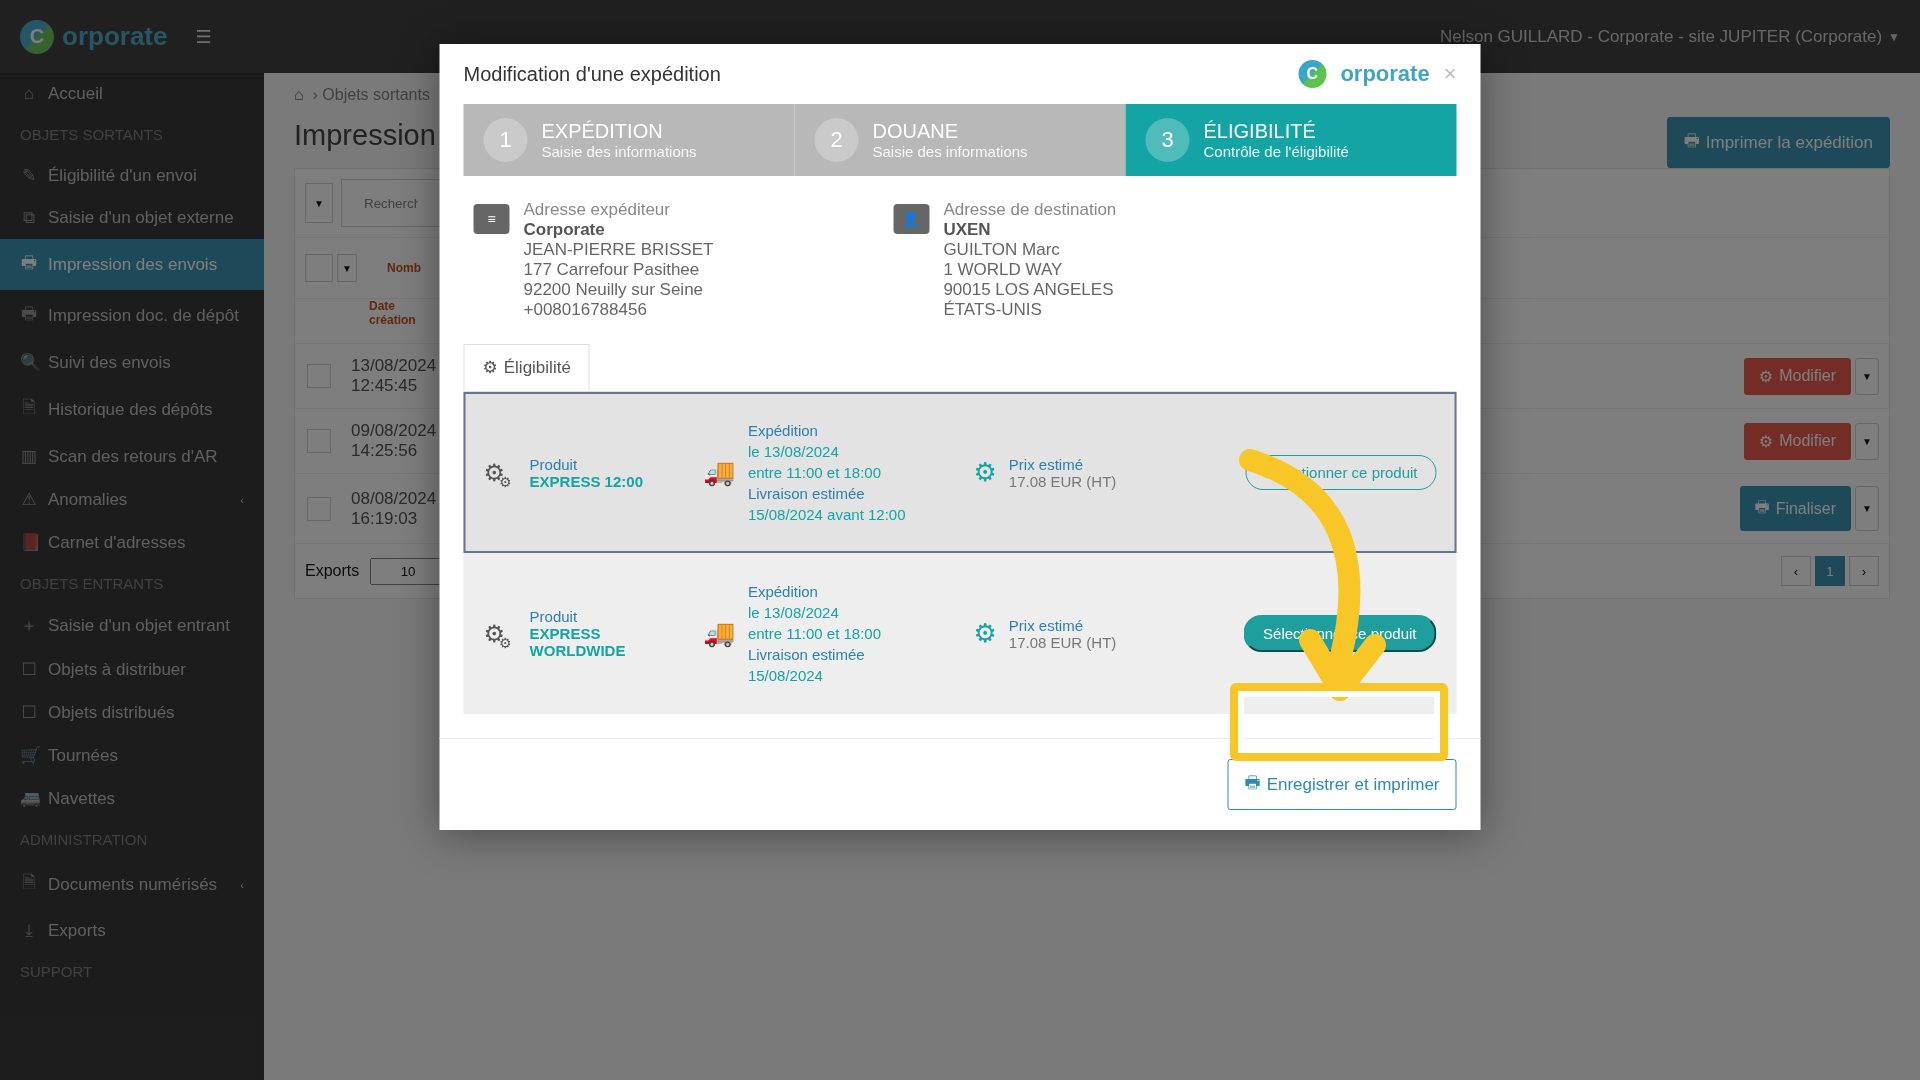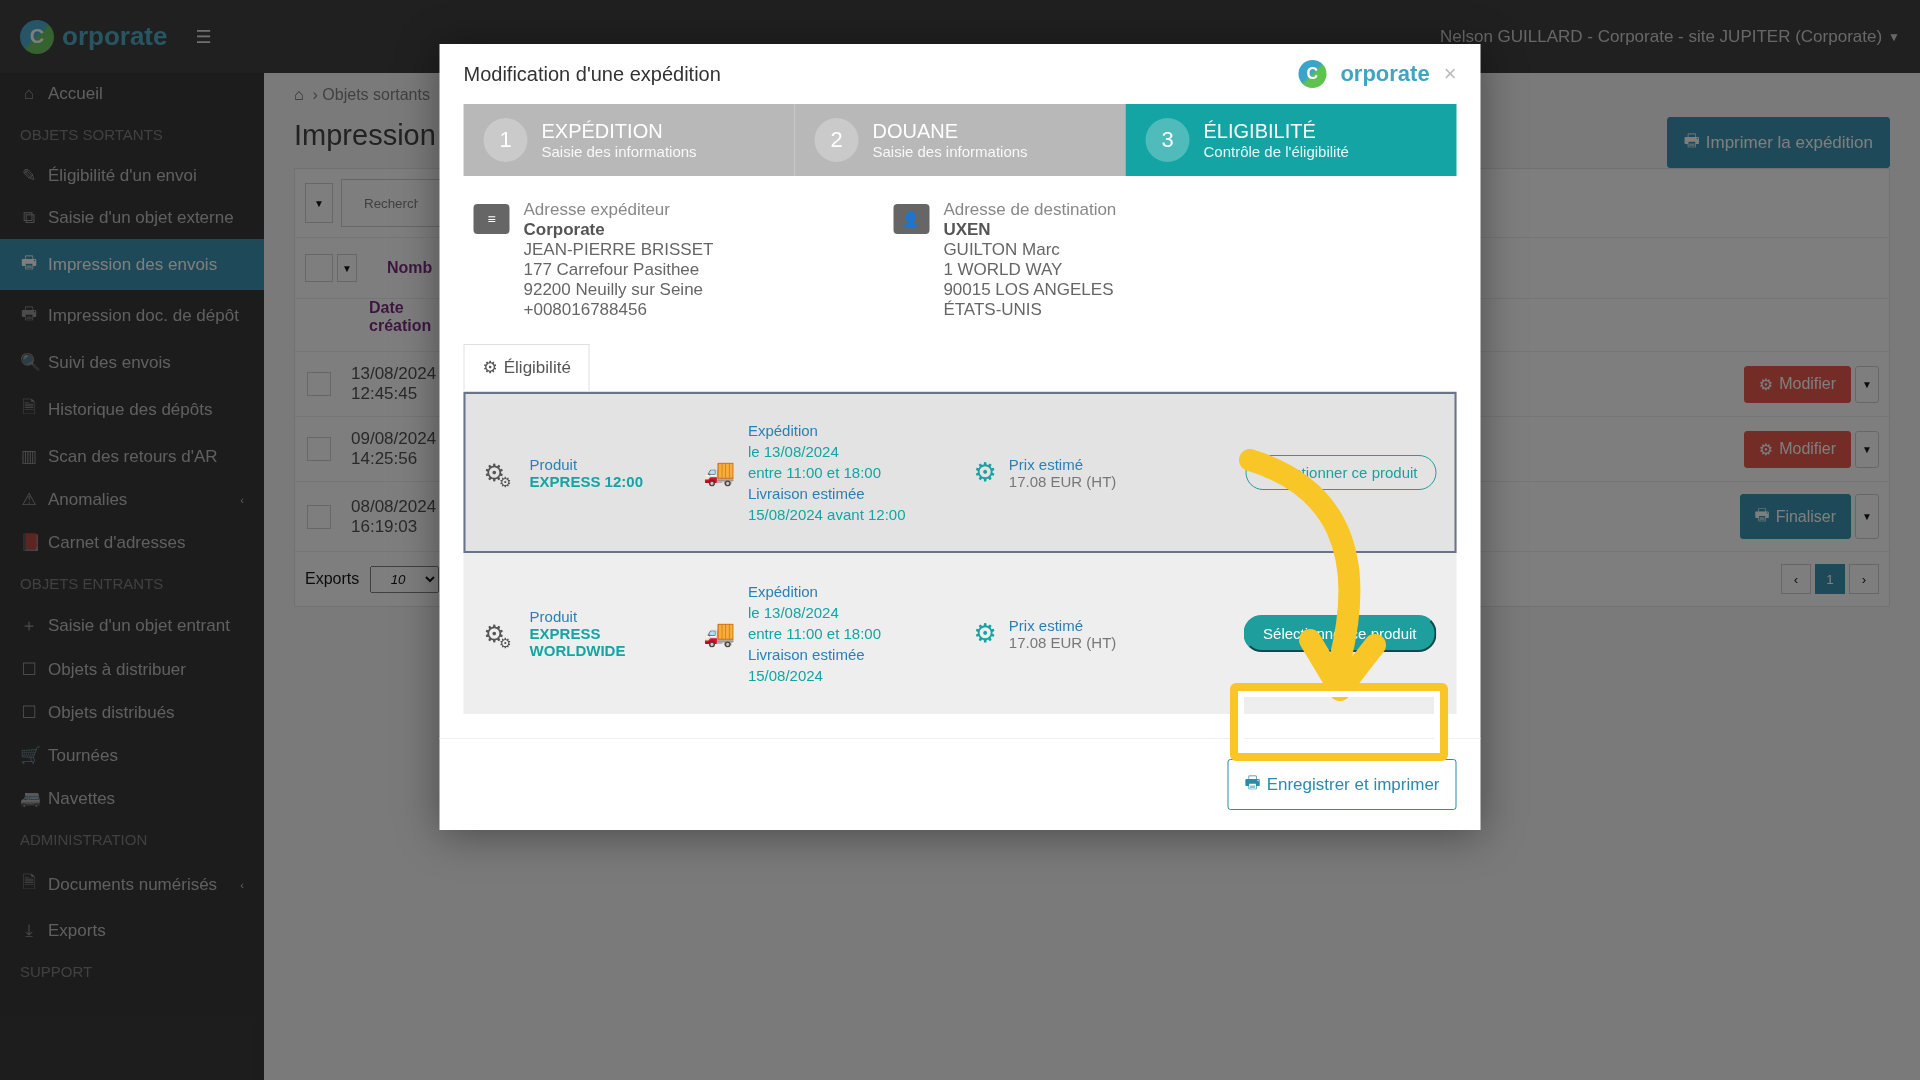--- a/index.html
+++ b/index.html
@@ -36,21 +36,21 @@
 .btn-danger { background: #e74c3c; color: #fff; border-color: #e74c3c; }
 
 .card { background: #fff; margin: 0 30px 20px; border: 1px solid #e3e3e3; }
 .search-row { display: flex; align-items: center; padding: 10px; gap: 8px; }
 .search-row .dd-btn { width: 28px; height: 40px; border: 1px solid #ccc; background: #fff; display: flex; align-items: center; justify-content: center; font-size: 10px; }
 .search-row input { height: 48px; padding: 0 22px; border: 1px solid #ccc; width: 100px; }
 
 .table-head { display: flex; align-items: center; padding: 16px 10px; border-top: 1px solid #eee; }
 .table-head .chk { width: 28px; height: 28px; border: 1px solid #ccc; display: inline-block; margin-right: 4px; }
 .table-head .dd-btn { width: 20px; height: 28px; border: 1px solid #ccc; background: #fff; font-size: 10px; }
-.table-head .col { font-weight: bold; color: #701a75; font-size: 16px; margin-left: 30px; }
+.table-head .col { font-weight: bold; color: #c2410c; font-size: 12px; margin-left: 30px; }
 .action-col { margin-left: auto; }
 
 .table-row { display: flex; align-items: center; padding: 12px 10px; border-top: 1px solid #eee; font-size: 17px; color: #444; }
 .table-row .chk { width: 24px; height: 24px; border: 1px solid #ccc; display: inline-block; margin-right: 20px; margin-left: 2px; }
 .table-row .date { width: 140px; }
 .table-row .actions { margin-left: auto; display: flex; gap: 4px; }
 .table-row .actions .btn { padding: 8px 14px; font-size: 16px; }
 .table-row .actions .dd-btn { padding: 8px 6px; background: #fff; border: 1px solid #ccc; font-size: 10px; }
 
 .footer-row { display: flex; justify-content: space-between; align-items: center; padding: 12px 10px; border-top: 1px solid #eee; }
@@ -246,21 +246,21 @@
     <div class="date">08/08/2024<br>16:19:03</div>
     <div class="actions">
       <button class="btn btn-primary"><span>🖶</span> Finaliser</button>
       <button class="btn dd-btn">▼</button>
     </div>
           </div>
         </div>
       <div class="footer-row">
         <div>
           <span>Exports</span>
-          <select style="margin:0 6px;padding:4px 16px;font-style:italic;"><option>10</option></select>
+          <select style="margin:0 6px;padding:4px 26px;"><option>10</option></select>
           <span>él</span>
         </div>
         <div class="pagination">
           <button>‹</button>
           <button class="active">1</button>
           <button>›</button>
         </div>
       </div>
     </div>
   </div>

